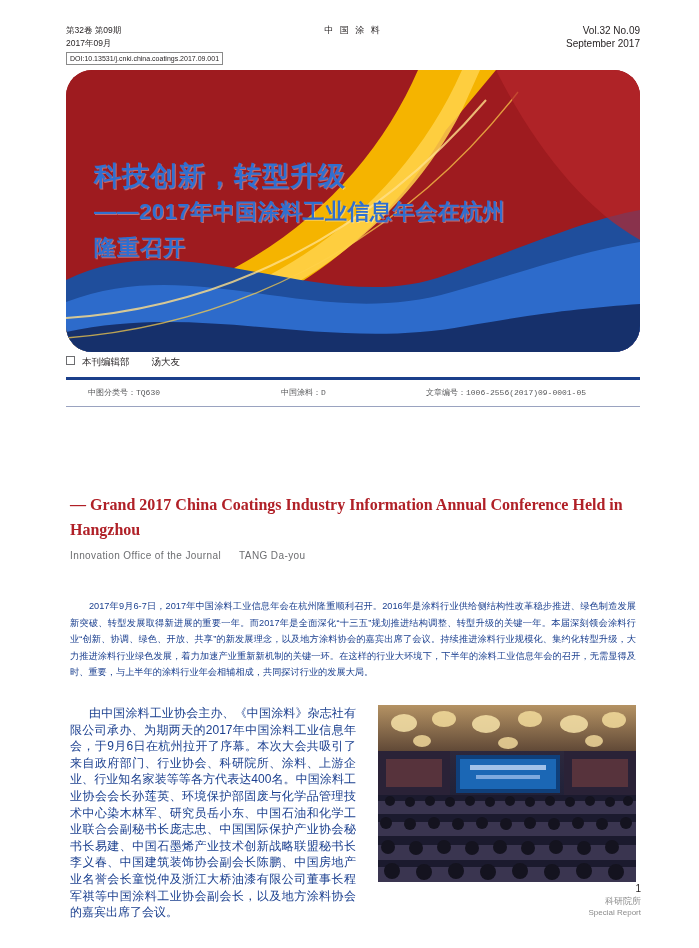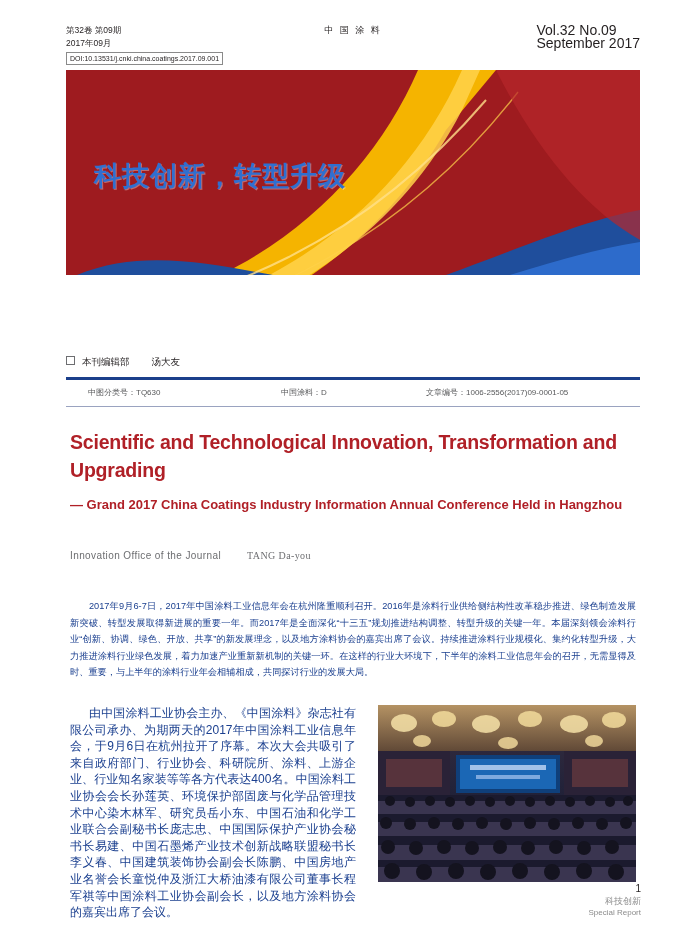--- a/index.html
+++ b/index.html
@@ -50,22 +50,22 @@
   .hdr-center .cn {
     letter-spacing: 2px;
   }
   .hdr-center .en {
     font-size: 7.5px;
     letter-spacing: 0.4px;
   }
   .hdr-right {
     position: absolute;
     right: 0; top: 0;
-    text-align: left;
-    font-size: 14px;
+    text-align: right;
+    font-size: 10px;
     line-height: 13px;
     color: #231f20;
   }
   .hdr-doi {
     position: absolute;
     left: 0;
     top: 28px;
     font-size: 7px;
     color: #231f20;
     border: 0.6px solid #8a8a8a;
@@ -73,23 +73,24 @@
     display: inline-block;
     line-height: 9px;
   }
 
   
   .cover {
     position: absolute;
     left: 62px;
     top: 70px;
     width: 574px;
-    height: 205px;
+    height: 282px;
     overflow: hidden;
     background: #9e1b1f;
+    border-radius: 26px;
   }
   .cover svg { display:block; }
   .cover-title {
     position: absolute;
     left: 28px;
     top: 88px;
     width: 540px;
     color: #2f6fd0;
     font-size: 27px;
     font-weight: bold;
@@ -135,20 +136,21 @@
 
   
   .classrow {
     position: absolute;
     left: 62px;
     top: 384px;
     width: 574px;
     height: 20px;
     font-size: 8px;
     color: #58595b;
+    font-family: Liberation Mono, monospace;
   }
   .classrow .c1 { position:absolute; left: 22px; top: 3px;}
   .classrow .c2 { position:absolute; left: 215px; top: 3px;}
   .classrow .c3 { position:absolute; left: 360px; top: 3px;}
   .rule-thin {
     position: absolute;
     left: 62px;
     top: 406px;
     width: 574px;
     height: 1px;
@@ -166,34 +168,35 @@
     font-weight: bold;
     line-height: 28px;
     letter-spacing: -0.2px;
   }
   .en-sub {
     position: absolute;
     left: 66px;
     top: 492px;
     width: 566px;
     color: #b02027;
-    font-size: 13px;
+    font-size: 16px;
     font-weight: bold;
     line-height: 25px;
+    font-family: Liberation Serif, serif;
   }
   .en-author {
     position: absolute;
     left: 66px;
     top: 550px;
     width: 566px;
     color: #6d6e71;
     font-size: 10px;
     letter-spacing: 0.4px;
   }
-  .en-author .nm2 { margin-left: 26px; font-family: Liberation Serif, serif; }
+  .en-author .nm2 { margin-left: 18px; }
 
   
   .body-col-full {
     position: absolute;
     left: 66px;
     top: 598px;
     width: 566px;
     font-size: 9.2px;
     line-height: 16.5px;
     color: #1a3f8f;
@@ -278,36 +281,37 @@
 
       <path d="M0,262 C140,232 260,282 400,256 C480,242 520,238 574,234 L574,282 L0,282 Z" fill="#16306b"></path>
 
       <path d="M0,248 C150,238 300,170 420,30" stroke="#ffe08a" stroke-width="2" fill="none" opacity="0.8"></path>
       <path d="M0,268 C160,256 330,180 452,22" stroke="#ffd24a" stroke-width="1.4" fill="none" opacity="0.7"></path>
 
       <path d="M430,0 C470,80 520,140 574,170 L574,0 Z" fill="#b7272b" opacity="0.7"></path>
     </svg>
     <div class="cover-title">
       <div class="l1">科技创新，转型升级</div>
+      <div class="l2">——2017年中国涂料工业信息年会在杭州</div>
+      <div class="l3">隆重召开</div>
     </div>
   </div>
 
   <div class="authorline">
     <span class="mark"></span><span>本刊编辑部</span><span class="nm">汤大友</span>
   </div>
   <div class="rule-blue"></div>
 
   <div class="classrow">
     <span class="c1">中图分类号：TQ630</span>
     <span class="c2">中国涂料：D</span>
     <span class="c3">文章编号：1006-2556(2017)09-0001-05</span>
   </div>
   <div class="rule-thin"></div>
 
-  <div class="en-title">Scientific and Technological Innovation, Transformation and Upgrading</div>
   <div class="en-sub">— Grand 2017 China Coatings Industry Information Annual Conference Held in Hangzhou</div>
   <div class="en-author">
     <span>Innovation Office of the Journal</span><span class="nm2">TANG Da-you</span>
   </div>
 
   <div class="body-col-full">2017年9月6-7日，2017年中国涂料工业信息年会在杭州隆重顺利召开。2016年是涂料行业供给侧结构性改革稳步推进、绿色制造发展新突破、转型发展取得新进展的重要一年。而2017年是全面深化“十三五”规划推进结构调整、转型升级的关键一年。本届深刻领会涂料行业“创新、协调、绿色、开放、共享”的新发展理念，以及地方涂料协会的嘉宾出席了会议。持续推进涂料行业规模化、集约化转型升级，大力推进涂料行业绿色发展，着力加速产业重新新机制的关键一环。在这样的行业大环境下，下半年的涂料工业信息年会的召开，无需显得及时、重要，与上半年的涂料行业年会相辅相成，共同探讨行业的发展大局。</div>
   <div class="body-col-left">由中国涂料工业协会主办、《中国涂料》杂志社有限公司承办、为期两天的2017年中国涂料工业信息年会，于9月6日在杭州拉开了序幕。本次大会共吸引了来自政府部门、行业协会、科研院所、涂料、上游企业、行业知名家装等等各方代表达400名。中国涂料工业协会会长孙莲英、环境保护部固废与化学品管理技术中心染木林军、研究员岳小东、中国石油和化学工业联合会副秘书长庞志忠、中国国际保护产业协会秘书长易建、中国石墨烯产业技术创新战略联盟秘书长李义春、中国建筑装饰协会副会长陈鹏、中国房地产业名誉会长童悦仲及浙江大桥油漆有限公司董事长程军祺等中国涂料工业协会副会长，以及地方涂料协会的嘉宾出席了会议。</div>
 
   <div class="photo">
     <svg width="258" height="177" viewBox="0 0 258 177">
@@ -397,17 +401,17 @@
             <circle cx="174" cy="167" r="8"></circle>
           <circle cx="206" cy="166" r="8"></circle>
             <circle cx="238" cy="167" r="8"></circle>
         </g>
       </g>
     </svg>
   </div>
 
   <div class="footer">
     <div class="pg">1</div>
-    <div class="f-cn">科技创新</div>
+    <div class="f-cn">科研院所</div>
     <div class="f-en">Special Report</div>
   </div>
 
 </div>
 
 </body></html>

